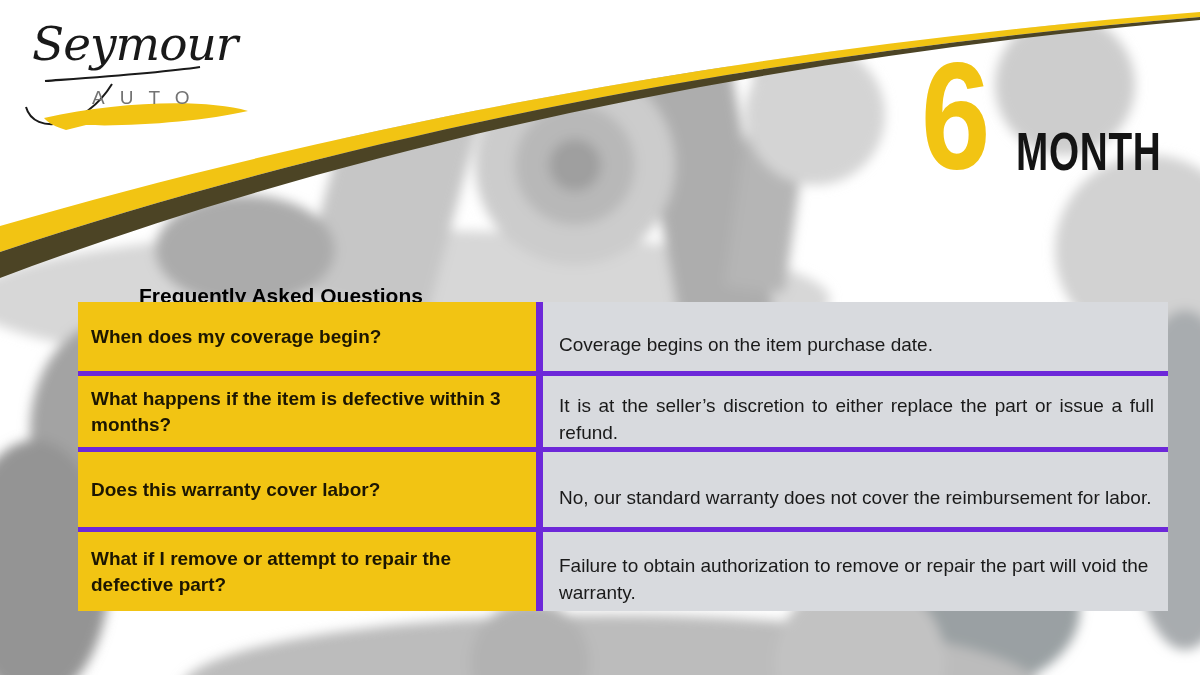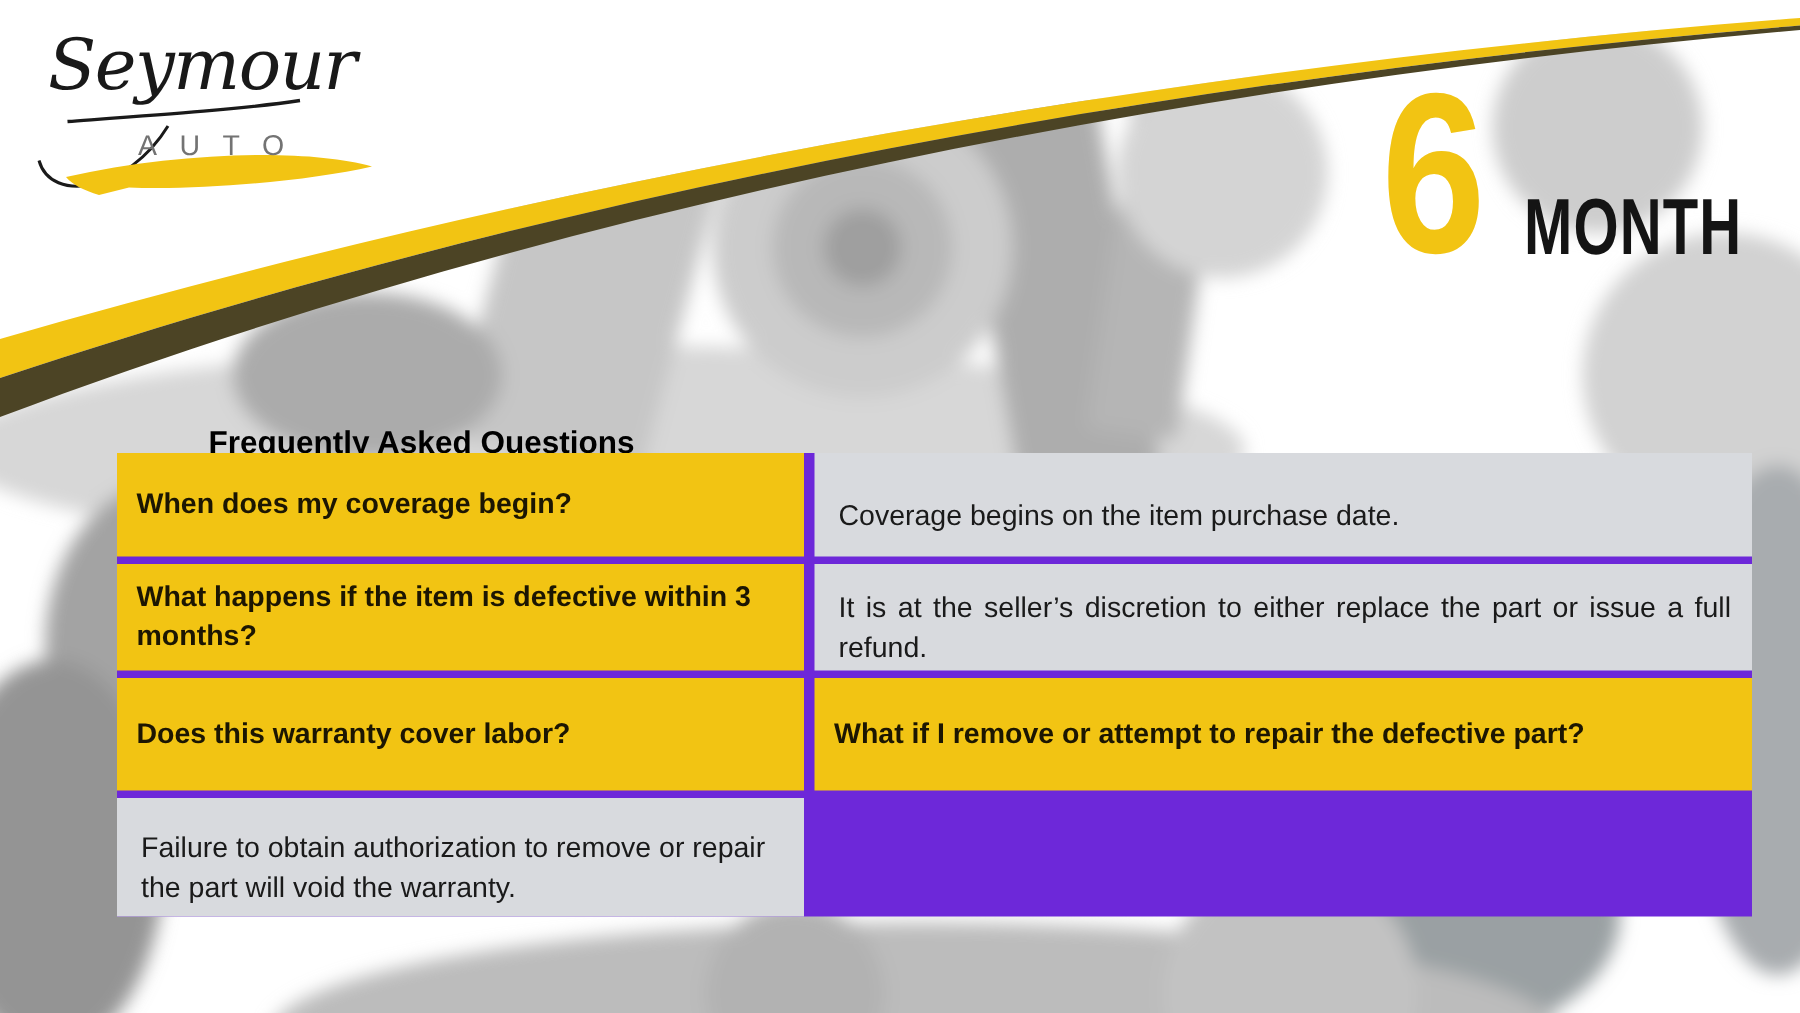--- a/index.html
+++ b/index.html
@@ -126,20 +126,23 @@
     <div class="q-cell">
       <div>What happens if the item is defective within 3 months?</div>
     </div>
     <div class="a-cell a-just">
       <div>It is at the seller’s discretion to either replace the part or issue a full refund.</div>
     </div>
 
     <div class="q-cell">
       <div>Does this warranty cover labor?</div>
     </div>
+    <div class="a-cell a-just">
+      <div>No, our standard warranty does not cover the reimbursement for labor.</div>
+    </div>
 
     <div class="q-cell">
       <div>What if I remove or attempt to repair the defective part?</div>
     </div>
     <div class="a-cell">
       <div>Failure to obtain authorization to remove or repair the part will void the warranty.</div>
     </div>
   </div>
 
 </div>

